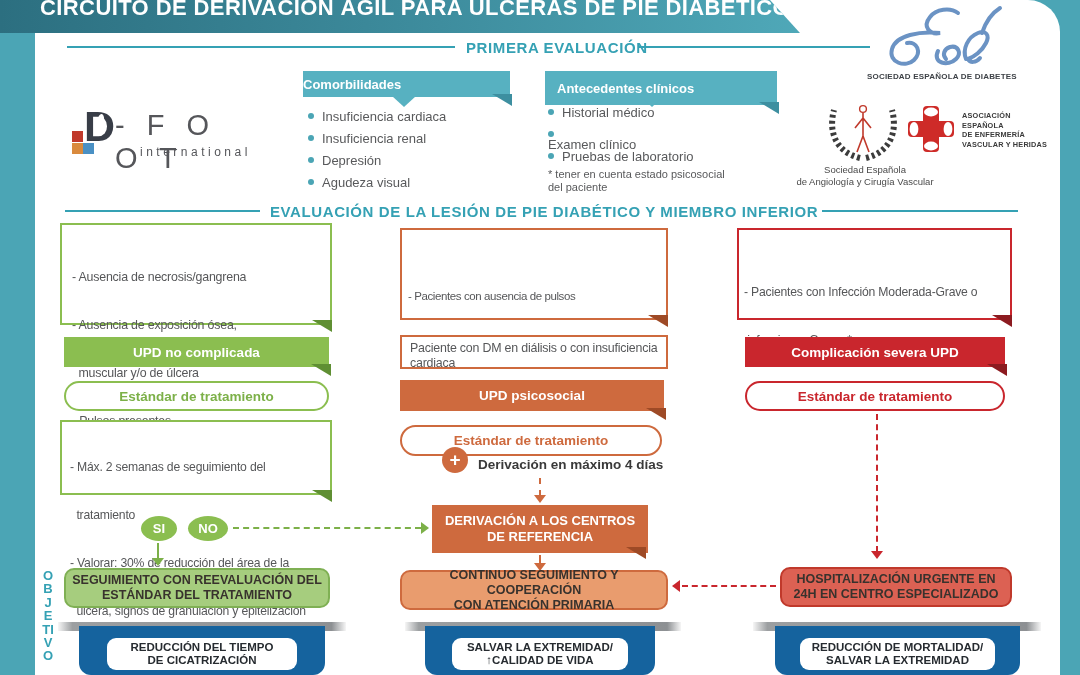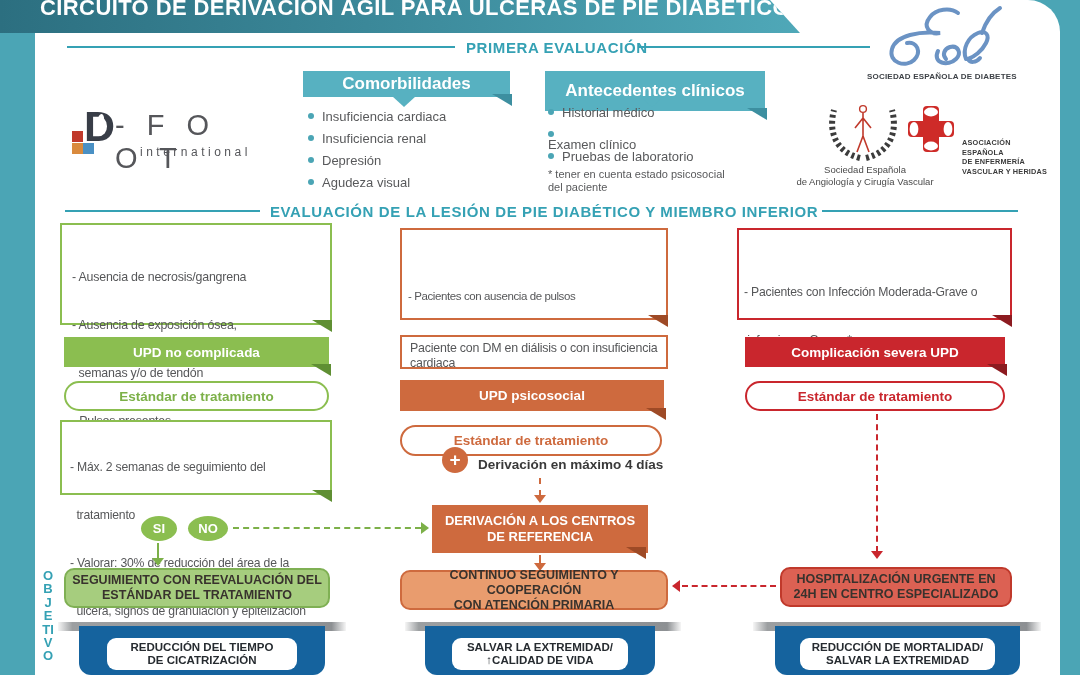--- a/index.html
+++ b/index.html
@@ -11,22 +11,22 @@
   .banner{position:absolute;left:0;top:0;width:800px;height:33px;
           background:linear-gradient(90deg,#2C6F80 0%,#3E8D9E 55%,#4FA8B8 100%);
           clip-path:polygon(0 0,calc(100% - 30px) 0,100% 100%,0 100%);overflow:hidden;z-index:6;}
   .banner-title{position:absolute;left:40px;top:-5px;color:#fff;font-weight:bold;font-size:22px;
           letter-spacing:.4px;white-space:nowrap;}
   
   .sec-title{position:absolute;color:#35A1B4;font-weight:bold;font-size:15px;letter-spacing:.6px;
           text-align:center;white-space:nowrap;}
   .sec-line{position:absolute;height:2px;background:#35A1B4;}
   
-  .flag{position:absolute;background:#57B1C1;color:#fff;font-weight:bold;font-size:17px;
-        display:flex;align-items:center;justify-content:center;}
+  .flag{position:absolute;background:#57B1C1;color:#fff;font-weight:bold;font-size:13px;
+        display:flex;align-items:center;}
   .flag .dogear{border-top-color:#3D8FA0;}
   .pointer{position:absolute;width:0;height:0;border-left:12px solid transparent;
         border-right:12px solid transparent;border-top:11px solid #57B1C1;}
   .dogear{position:absolute;right:-2px;bottom:-9px;width:0;height:0;
         border-left:20px solid transparent;border-top:12px solid #000;}
   
   .bullet{position:absolute;display:flex;align-items:flex-start;}
   .dot{width:6px;height:6px;border-radius:50%;background:#4BA5B5;margin:4px 8px 0 0;flex:none;}
   .btxt{font-size:13px;color:#58595B;}
   .note{position:absolute;font-size:11px;color:#58595B;line-height:13px;}
@@ -121,21 +121,21 @@
     </div>
   <div class="bullet" style="left:308px;top:153px;">
       <span class="dot"></span>
       <span class="btxt">Depresión</span>
     </div>
   <div class="bullet" style="left:308px;top:175px;">
       <span class="dot"></span>
       <span class="btxt">Agudeza visual</span>
     </div>
 
-  <div class="flag" style="left:545px;top:71px;width:220px;height:40px;">
+  <div class="flag" style="left:545px;top:71px;width:220px;height:34px;padding-left:12px;">
     <span>Antecedentes clínicos</span>
     <span class="dogear"></span>
   </div>
   <div class="pointer" style="left:640px;top:96px;"></div>
   <div class="bullet" style="left:548px;top:105px;">
       <span class="dot"></span>
       <span class="btxt">Historial médico</span>
     </div>
   <div class="bullet" style="left:548px;top:127px;flex-direction:column;">
       <span class="dot"></span>
@@ -165,39 +165,39 @@
 
   <div style="position:absolute;left:908px;top:106px;width:145px;height:50px;">
     <svg width="46" height="46" viewBox="0 0 46 46" style="position:absolute;left:0;top:0;">
       <rect x="15" y="0" width="16" height="46" rx="4" fill="#CE2B28"></rect>
       <rect x="0" y="15" width="46" height="16" rx="4" fill="#CE2B28"></rect>
       <ellipse cx="23" cy="6" rx="7" ry="4.4" fill="#fff"></ellipse>
       <ellipse cx="23" cy="40" rx="7" ry="4.4" fill="#fff"></ellipse>
       <ellipse cx="6" cy="23" rx="4.4" ry="7" fill="#fff"></ellipse>
       <ellipse cx="40" cy="23" rx="4.4" ry="7" fill="#fff"></ellipse>
     </svg>
-    <div class="aeevh-txt" style="left:54px;top:5px;margin-top:27px;">
+    <div class="aeevh-txt" style="left:54px;top:5px;">
       <div>ASOCIACIÓN</div>
       <div>ESPAÑOLA</div>
       <div>DE ENFERMERÍA</div>
       <div>VASCULAR Y HERIDAS</div>
     </div>
   </div>
 
   <div class="sec-line" style="left:65px;top:210px;width:195px;"></div>
   <div class="sec-title" style="left:270px;top:203px;width:540px;">EVALUACIÓN DE LA LESIÓN DE PIE DIABÉTICO Y MIEMBRO INFERIOR</div>
   <div class="sec-line" style="left:822px;top:210px;width:196px;"></div>
 
   <div class="obox" style="left:60px;top:223px;width:268px;height:98px;border-color:#8BBE50;">
     <span class="dogear" style="border-top-color:#5F8F33;"></span>
   </div>
   <div class="criteria" style="left:72px;top:237px;width:250px;">
     <div>- Ausencia de necrosis/gangrena</div>
     <div>- Ausencia de exposición ósea,</div>
-    <div>  semanas y/o de tendón</div>
+    <div>  muscular y/o de úlcera</div>
     <div>- Pulsos presentes</div>
     <div>- Ausencia de signos clínicos de infección</div>
   </div>
   <div class="fillbox" style="left:64px;top:337px;width:265px;height:30px;background:#8BBE50;">
     <span>UPD no complicada</span>
     <span class="dogear" style="border-top-color:#5F8F33;"></span>
   </div>
   <div class="pill" style="left:64px;top:381px;width:261px;height:26px;border-color:#8BBE50;color:#7CB048;">
     <span>Estándar de tratamiento</span>
   </div>

